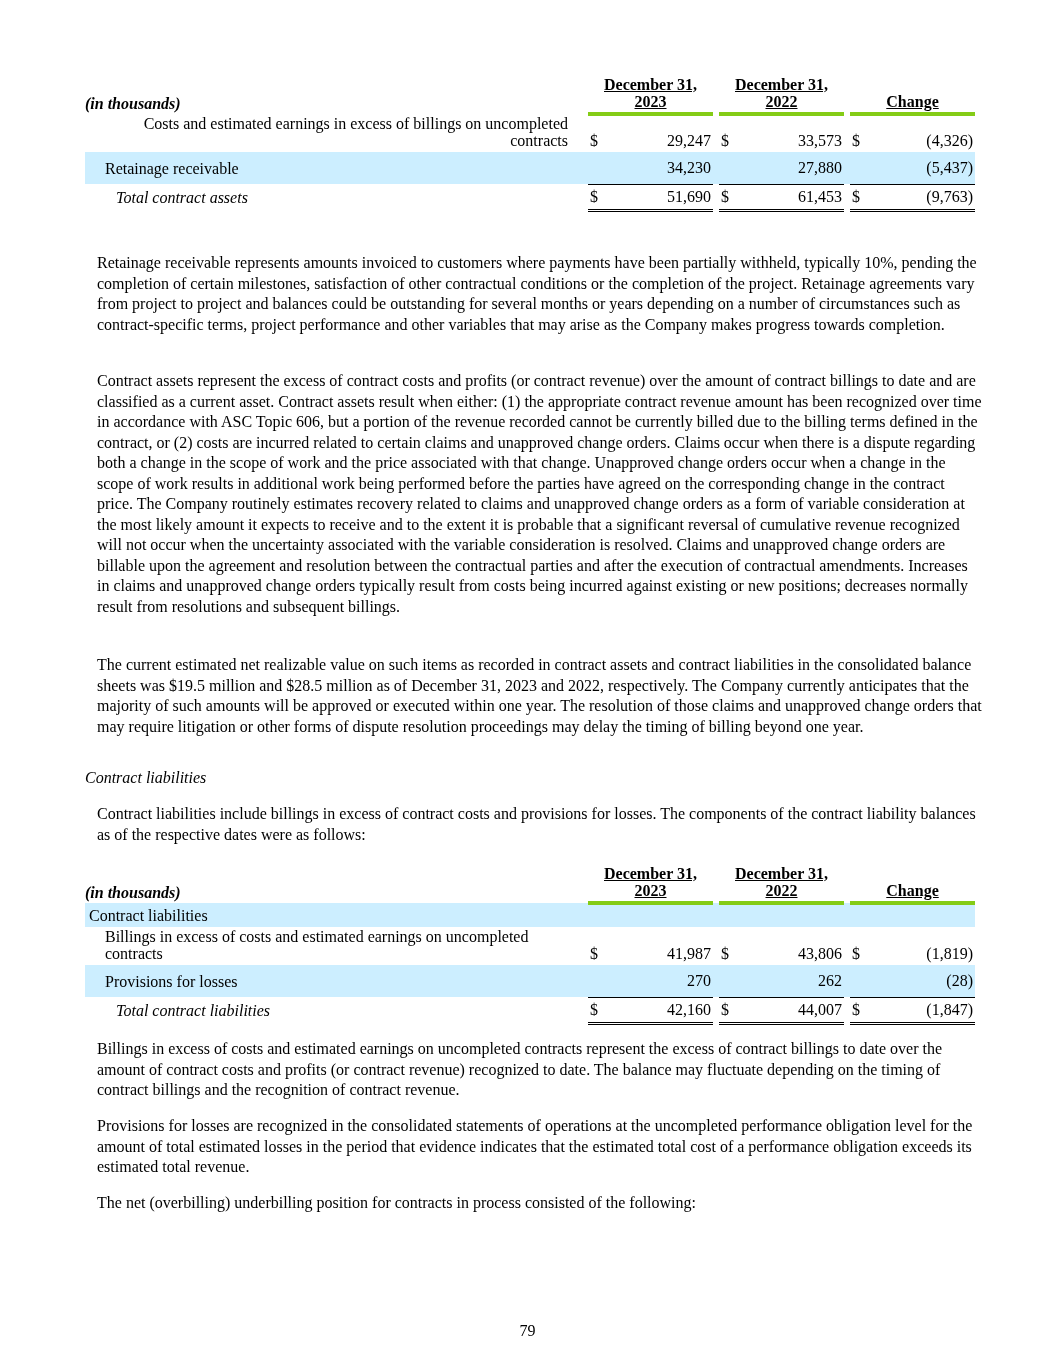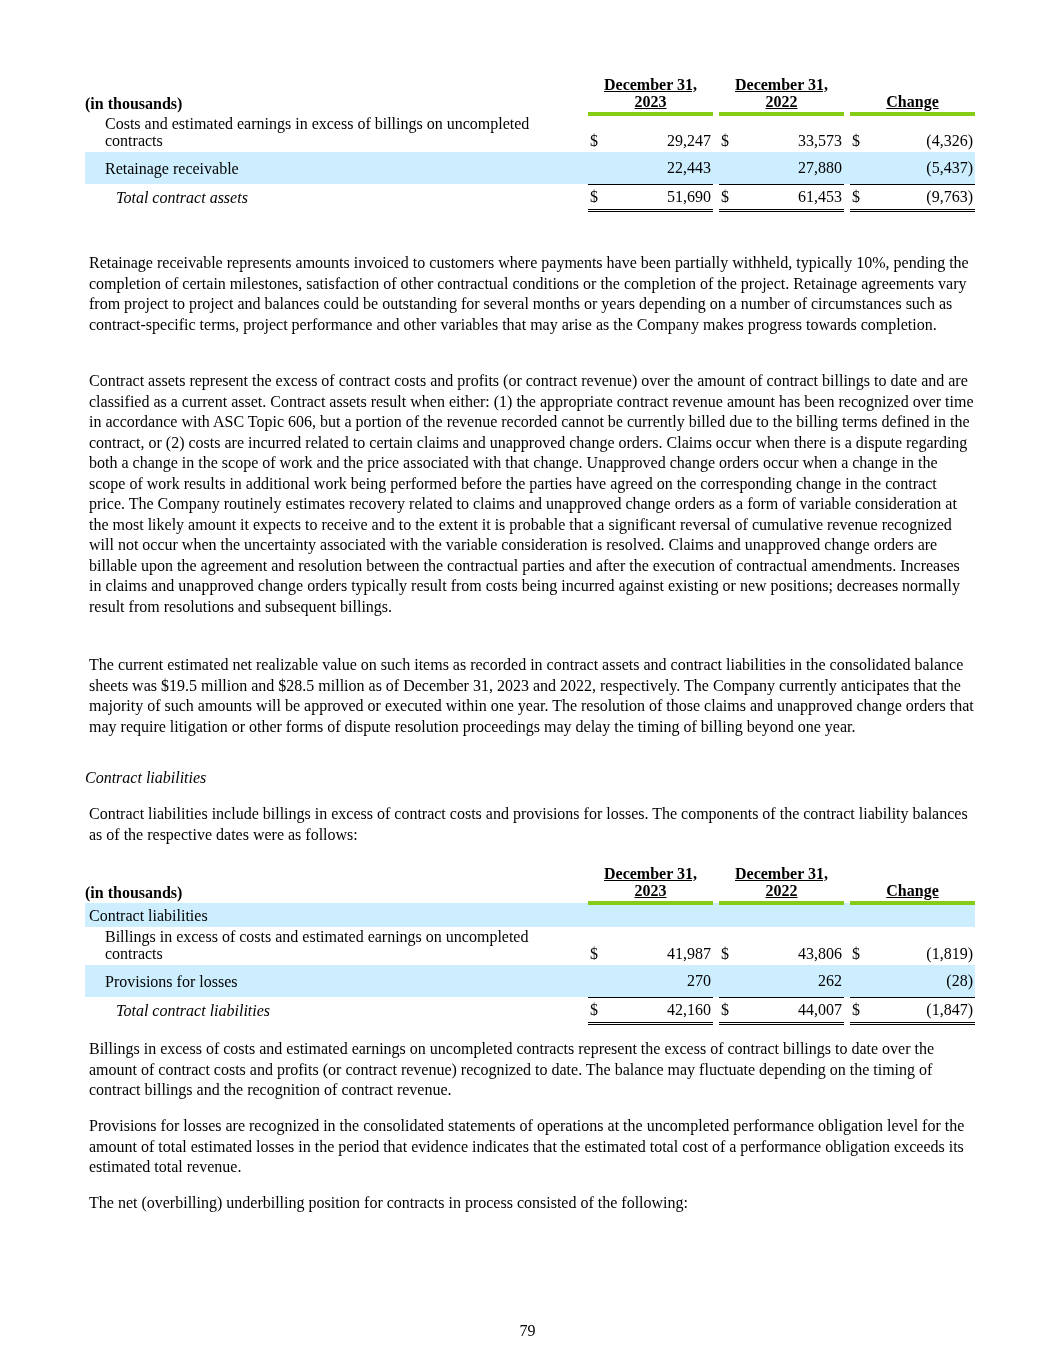--- a/index.html
+++ b/index.html
@@ -13,36 +13,36 @@
   .page { position: absolute; left: 85px; top: 0; width: 885px; }
 
   
   .fin-table { position: absolute; left: 0; width: 885px; border-collapse: collapse; table-layout: fixed; }
   .fin-table td { padding: 0; vertical-align: bottom; font-size: 16px; line-height: 17px; }
   .col-label { width: 497px; }
   .col-gap { width: 6px; }
   .col-cur { width: 20px; }
   .col-num { width: 105px; }
   .hdr td { font-weight: bold; text-align: center; padding-bottom: 2px; }
-  .hdr .lbl { text-align: left; font-weight: bold; padding-left: 0; }
+  .hdr .lbl { text-align: left; font-style: italic; font-weight: bold; padding-left: 0; }
   .hdr .u { border-bottom: 4px solid #84cc16; text-decoration: underline; }
   .hl td { background: #cceeff; }
   .hl td.gap { background: #cceeff; }
   .row-section td { height: 24px; padding-left: 4px; vertical-align: middle; }
   .row-sub td.lbl { padding-left: 20px; }
   .row-tot td.lbl { padding-left: 31px; font-style: italic; }
   .cur { text-align: left; padding-left: 2px !important; }
   .num { text-align: right; padding-right: 2px !important; }
   .r2 td { height: 38px; padding-bottom: 3px; }
   .r1 td { height: 32px; vertical-align: middle; }
   .rt td { height: 26px; vertical-align: middle; }
   .ul1 { border-bottom: 1px solid #000; }
   .ul2 { border-bottom: 3px double #000; }
 
-  p.para { position: absolute; left: 4px; width: 885px; font-size: 16px; line-height: 20.5px; text-align: left; }
+  p.para { position: absolute; left: 12px; width: 885px; font-size: 16px; line-height: 20.5px; text-align: left; }
   p.sub { position: absolute; left: 0; font-style: italic; font-size: 16px; line-height: 20px; }
   .page-num { position: absolute; left: 0; width: 1055px; top: 1322px; text-align: center; font-size: 16px; }
 </style>
 </head>
 <body>
 
 <div class="page">
 
   <table class="fin-table" style="top:76px;">
     <colgroup>
@@ -61,36 +61,36 @@
         <tr class="hdr">
       <td class="lbl" style="height:36px;">(in thousands)</td>
       <td></td>
       <td class="u" colspan="2"><span>December 31,</span><br><span>2023</span></td>
       <td></td>
       <td class="u" colspan="2"><span>December 31,</span><br><span>2022</span></td>
       <td></td>
       <td class="u" colspan="2">Change</td>
     </tr>
     <tr class="row-sub r2">
-      <td class="lbl" style="padding-right:14px;">Costs and estimated earnings in excess of billings on uncompleted contracts</td>
+      <td class="lbl" style="padding-right:14px;text-align:right;">Costs and estimated earnings in excess of billings on uncompleted contracts</td>
       <td></td>
       <td class="cur">$</td>
       <td class="num">29,247</td>
       <td></td>
       <td class="cur">$</td>
       <td class="num">33,573</td>
       <td></td>
       <td class="cur">$</td>
       <td class="num">(4,326)</td>
     </tr>
     <tr class="hl row-sub r1">
       <td class="lbl" style="background: rgb(204, 238, 255);">Retainage receivable</td>
       <td class="gap" style="background: rgb(204, 238, 255);"></td>
       <td class="cur ul1" style="background: rgb(204, 238, 255);"></td>
-      <td class="num ul1" style="background: rgb(204, 238, 255);">22,443</td>
+      <td class="num ul1" style="background: rgb(204, 238, 255);">34,230</td>
       <td class="gap" style="background: rgb(204, 238, 255);"></td>
       <td class="cur ul1" style="background: rgb(204, 238, 255);"></td>
       <td class="num ul1" style="background: rgb(204, 238, 255); text-align: right;">27,880</td>
       <td class="gap" style="background: rgb(204, 238, 255);"></td>
       <td class="cur ul1" style="background: rgb(204, 238, 255);"></td>
       <td class="num ul1" style="background: rgb(204, 238, 255);">(5,437)</td>
     </tr>
     <tr class="row-tot rt">
       <td class="lbl">Total contract assets</td>
       <td></td>

